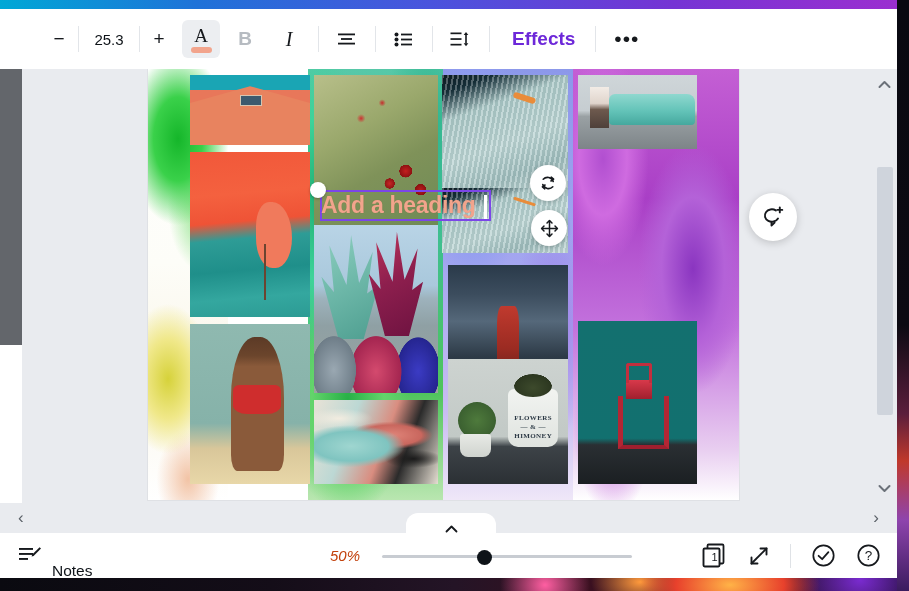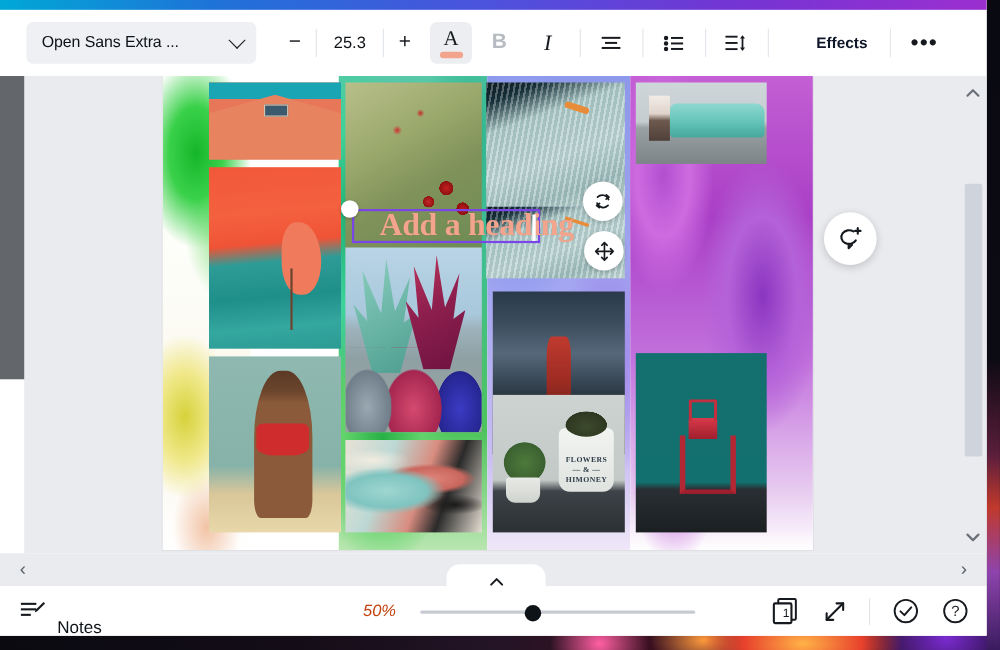--- a/index.html
+++ b/index.html
@@ -63,21 +63,21 @@
   .tbtn {
     width: 38px; height: 38px; margin-left: 6px; border-radius: 6px;
     display: flex; align-items: center; justify-content: center; cursor: pointer;
     font-size: 19px; color: #16191d;
   }
   .tbtn.active { background: #eceef1; }
   .tbtn.dim { color: #b6bbc1; }
   .acolor { display: flex; flex-direction: column; align-items: center; gap: 2px; }
   .acolor .glyph { font-size: 19px; line-height: 19px; font-family: "Liberation Serif", serif; }
   .acolor .swatch { width: 21px; height: 6px; border-radius: 3px; }
-  .effects { font-size: 14px; color: #0f172a; font-weight: bold; margin-left: 35px; cursor: pointer; padding: 0 6px; }
+  .effects { font-size: 19px; color: #6d28d9; font-weight: bold; margin-left: 14px; cursor: pointer; padding: 0 6px; }
   .dots { font-size: 21px; letter-spacing: 1px; color: #16191d; margin-left: 16px; cursor: pointer; line-height: 10px; }
 
   
   .editor {
     position: absolute; left: 0; top: 69px; width: 897px; height: 434px;
     background: #e9ebef; overflow: hidden;
   }
   .leftpanel-strip {
     position: absolute; left: 0; top: 0; width: 22px; height: 276px; background: #63666b;
   }
@@ -235,24 +235,23 @@
   .stool-back { position:absolute; left:40%; top:26%; width:22%; height:12%;
       border: 3px solid #c22f3e; border-bottom: none; border-radius: 3px 3px 0 0; }
 
   
   .textel {
     position: absolute; left: 320px; top: 121px; width: 171px; height: 31px;
     border: 2px solid #7b46e8; cursor: move;
   }
   .textel .label {
     position: absolute; left: -1px; top: -2px; width: 100%;
-    font-family: Liberation Serif, serif; font-size: 29px; font-weight: bold;
+    font-family: Liberation Sans, sans-serif; font-size: 23px; font-weight: bold;
     color: #f2a48c; white-space: nowrap; line-height: 31px; letter-spacing: -0.3px;
     text-shadow: 0 0 1px rgba(120,60,40,0.25);
-    padding-left: 24px;
   }
   .textel .caret {
     position: absolute; right: 2px; top: 3px; width: 3px; height: 24px; background: #fff;
   }
   .handle-dot {
     position: absolute; left: 310px; top: 113px; width: 16px; height: 16px;
     background: #fff; border-radius: 50%; box-shadow: 0 1px 3px rgba(0,0,0,0.3);
     cursor: nwse-resize;
   }
   .fab {
@@ -319,24 +318,20 @@
 
   <div class="wallpaper"></div>
   <div class="wall-right"></div>
 
   <div class="window">
 
     <div class="topgradient"></div>
 
     <div class="toolbar">
 
-      <div class="font-select">
-        <span class="fname">Open Sans Extra ...</span>
-        <span class="chev"></span>
-      </div>
 
       <div class="sizegroup">
         <div class="sizebtn">−</div>
         <div class="divider-v"></div>
         <div class="sizeval">25.3</div>
         <div class="divider-v"></div>
         <div class="sizebtn">+</div>
       </div>
 
       <div class="tbtn active">

